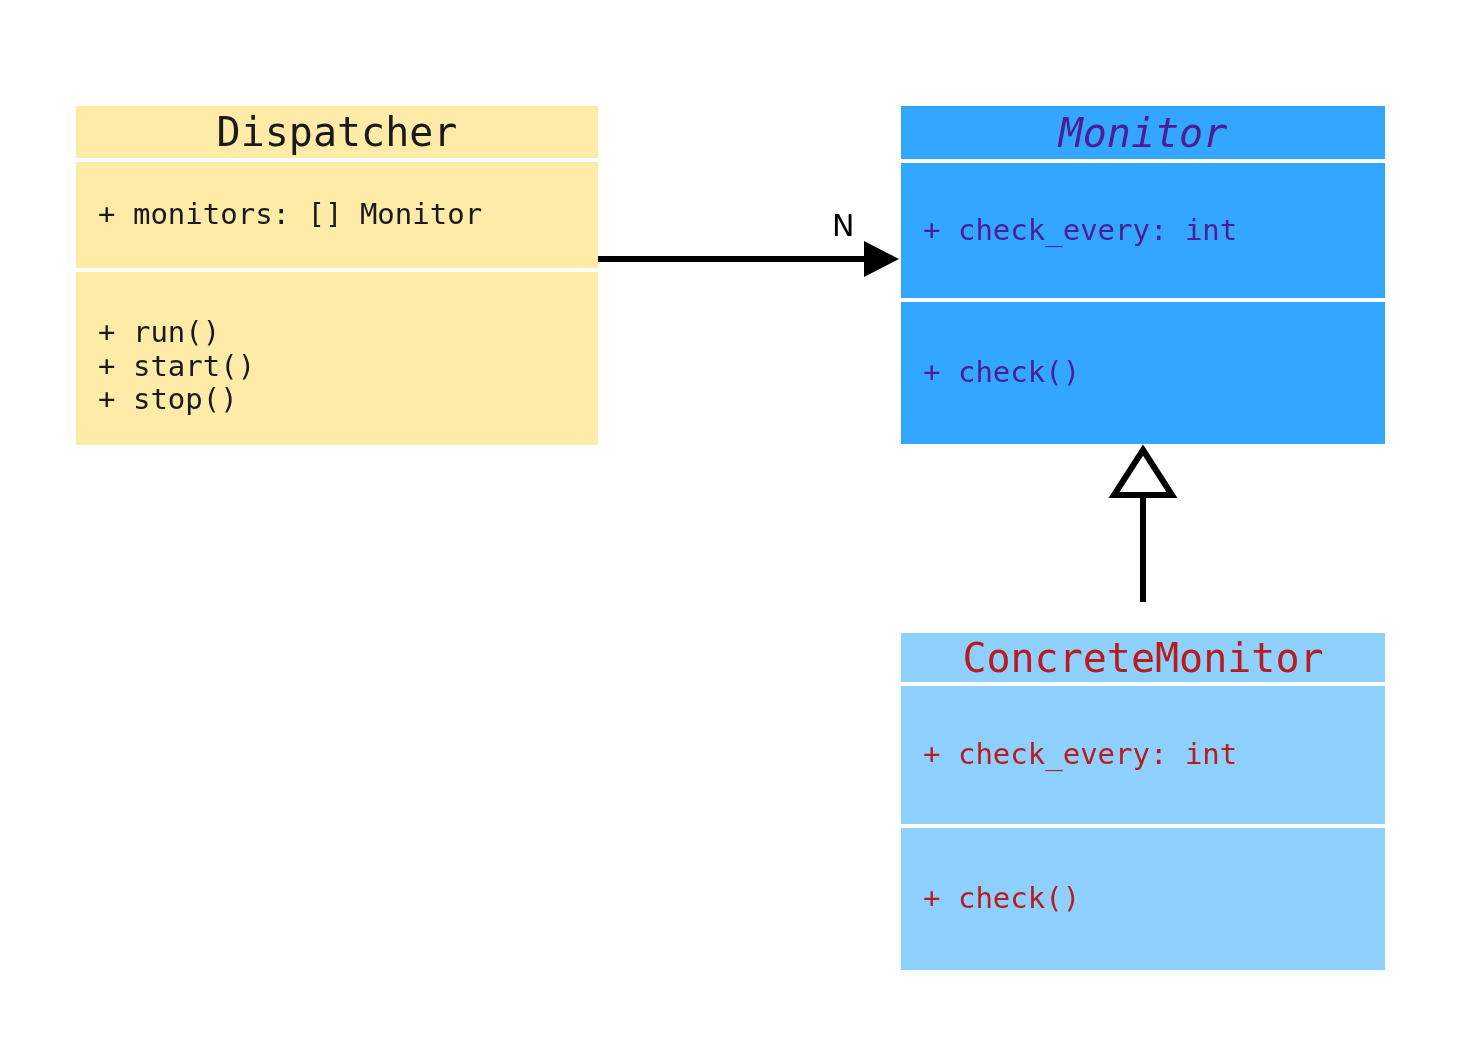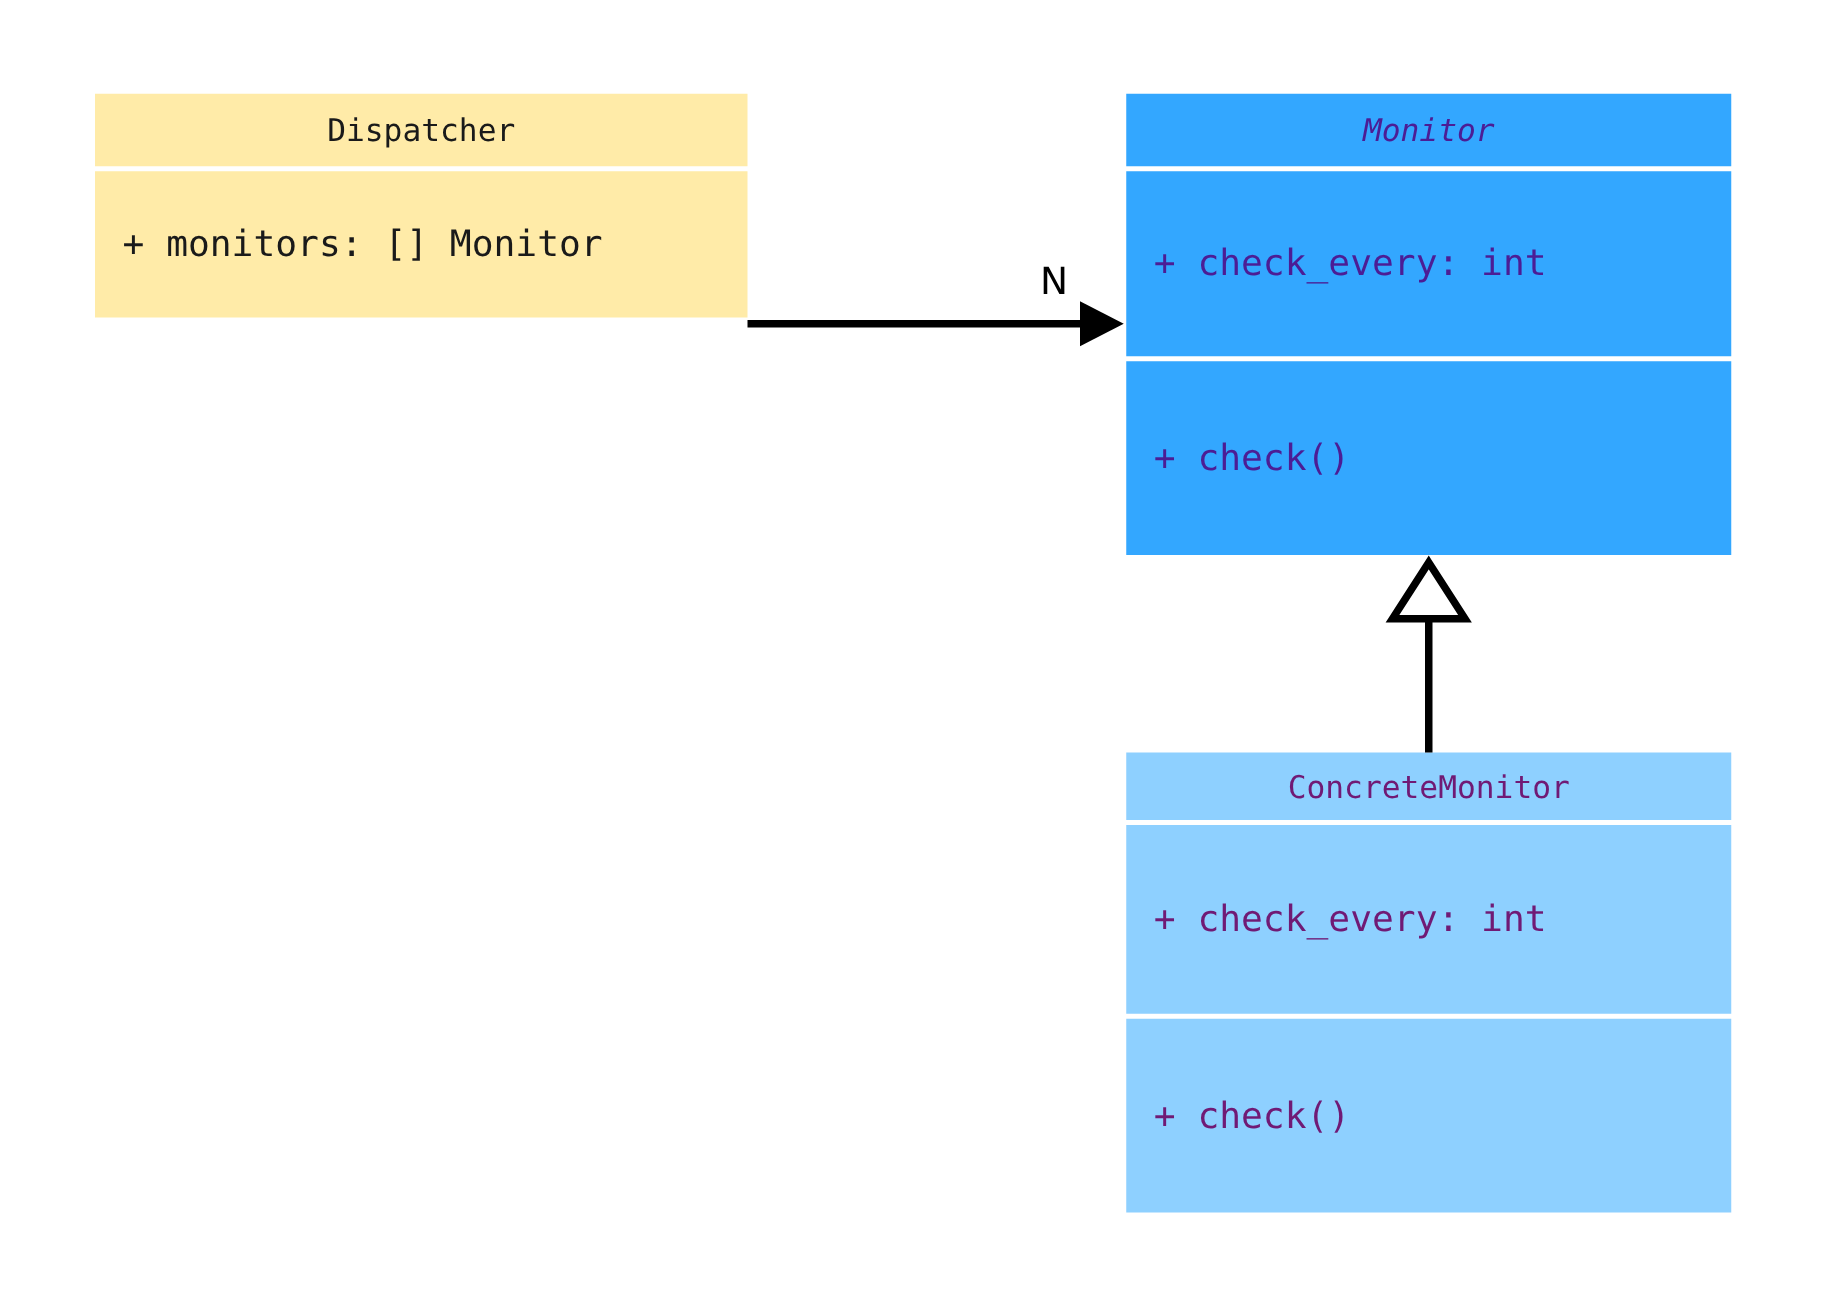--- a/index.html
+++ b/index.html
@@ -27,23 +27,24 @@
     flex-direction: column;
   }
   .uml-compartment {
     box-sizing: border-box;
     overflow: hidden;
   }
   .uml-title {
     display: flex;
     align-items: center;
     justify-content: center;
-    font-size: 25px;
+    font-size: 40px;
     letter-spacing: 0px;
     white-space: nowrap;
+    margin-top: 31px;
   }
   .uml-title.abstract {
     font-style: italic;
   }
   .uml-members {
     display: flex;
     flex-direction: column;
     justify-content: center;
     padding-left: 22px;
     font-size: 29px;
@@ -58,21 +59,21 @@
   .theme-dispatcher .uml-compartment { background: #ffeba8; }
   .theme-dispatcher .uml-title,
   .theme-dispatcher .uml-member { color: #1a1a1a; }
 
   .theme-monitor .uml-compartment { background: #33a7ff; }
   .theme-monitor .uml-title,
   .theme-monitor .uml-member { color: #4c1d95; }
 
   .theme-concrete .uml-compartment { background: #8ed0ff; }
   .theme-concrete .uml-title,
-  .theme-concrete .uml-member { color: #701a75; }
+  .theme-concrete .uml-member { color: #b91c1c; }
 
   
   .edge-svg {
     position: absolute;
     left: 0;
     top: 0;
     width: 1463px;
     height: 1048px;
     pointer-events: none;
     overflow: visible;
@@ -90,20 +91,25 @@
 
 <div id="canvas">
 
   <div class="uml-class theme-dispatcher" style="left:76px; top:75px; width:522px; height:370px;">
     <div class="uml-compartment uml-title" style="height:58px;">Dispatcher</div>
     <div style="height:4px;"></div>
     <div class="uml-compartment uml-members" style="height:117px;">
       <div class="uml-member">+ monitors: [] Monitor</div>
     </div>
     <div style="height:4px;"></div>
+    <div class="uml-compartment uml-members" style="height:187px; justify-content:flex-start; padding-top:44px;">
+      <div class="uml-member">+ run()</div>
+      <div class="uml-member">+ start()</div>
+      <div class="uml-member">+ stop()</div>
+    </div>
   </div>
 
   <div class="uml-class theme-monitor" style="left:901px; top:75px; width:484px; height:369px;">
     <div class="uml-compartment uml-title abstract" style="height:58px;">Monitor</div>
     <div style="height:4px;"></div>
     <div class="uml-compartment uml-members" style="height:148px;">
       <div class="uml-member">+ check_every: int</div>
     </div>
     <div style="height:4px;"></div>
     <div class="uml-compartment uml-members" style="height:155px;">

